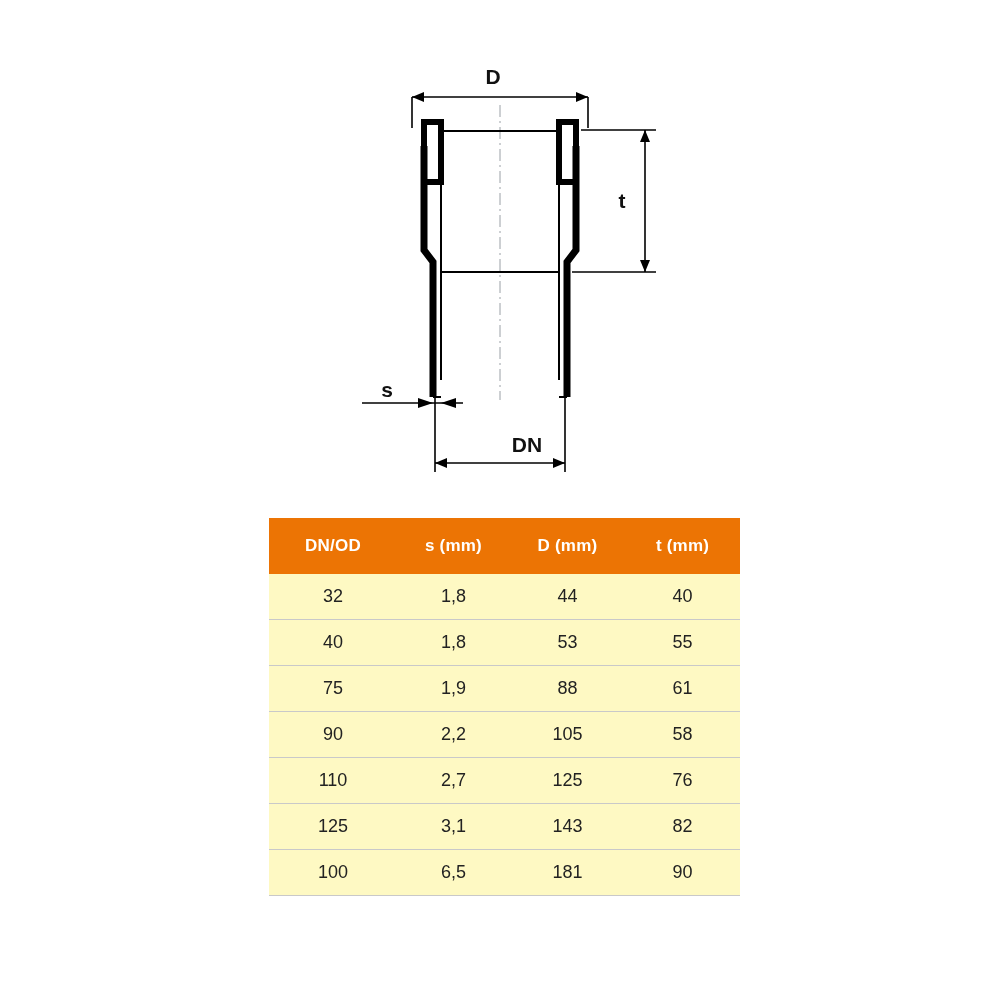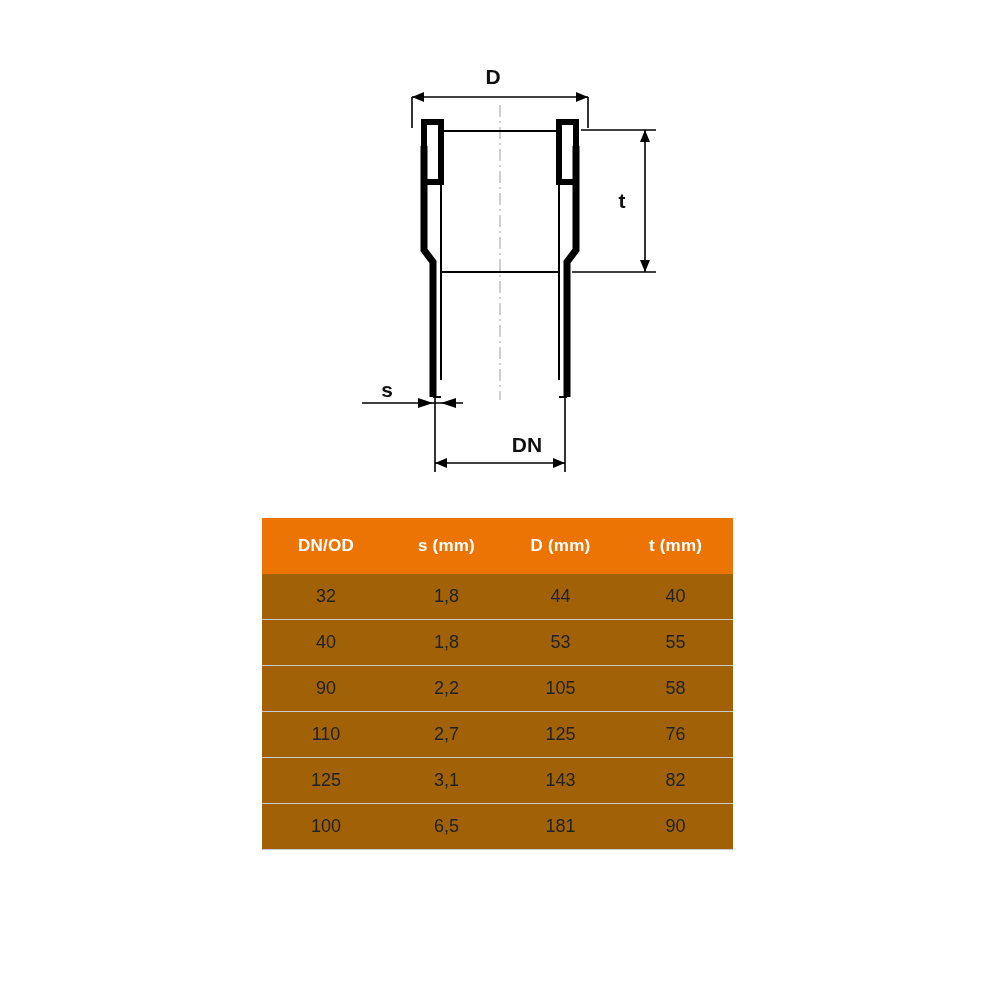--- a/index.html
+++ b/index.html
@@ -24,21 +24,21 @@
     width: 1000px;
     height: 500px;
   }
   #drawing svg {
     display: block;
   }
 
   
   #spec-table-wrap {
     position: absolute;
-    left: 262px;
+    left: 269px;
     top: 518px;
     width: 463px;
   }
   table.spec {
     border-collapse: collapse;
     width: 463px;
     table-layout: fixed;
   }
   table.spec th {
     background: #ec7404;
@@ -51,21 +51,21 @@
     border: none;
     letter-spacing: 0.2px;
   }
   table.spec td {
     font-size: 18px;
     color: #222222;
     height: 43px;
     text-align: center;
     vertical-align: middle;
     border-bottom: 1px solid #c9c9c9;
-    background: #a16207;
+    background: #fef9c3;
   }
   table.spec tbody tr:last-child td {
     border-bottom: 1px solid #c9c9c9;
   }
   .col-dn  { width: 126px; }
   .col-s   { width: 111px; }
   .col-d   { width: 113px; }
   .col-t   { width: 113px; margin-top: 11px; }
 
   .dim-label {
@@ -170,20 +170,26 @@
         <td>44</td>
         <td>40</td>
       </tr>
       <tr>
         <td>40</td>
         <td>1,8</td>
         <td>53</td>
         <td>55</td>
       </tr>
       <tr>
+        <td>75</td>
+        <td>1,9</td>
+        <td>88</td>
+        <td>61</td>
+      </tr>
+      <tr>
         <td>90</td>
         <td>2,2</td>
         <td>105</td>
         <td>58</td>
       </tr>
       <tr>
         <td>110</td>
         <td>2,7</td>
         <td>125</td>
         <td>76</td>

